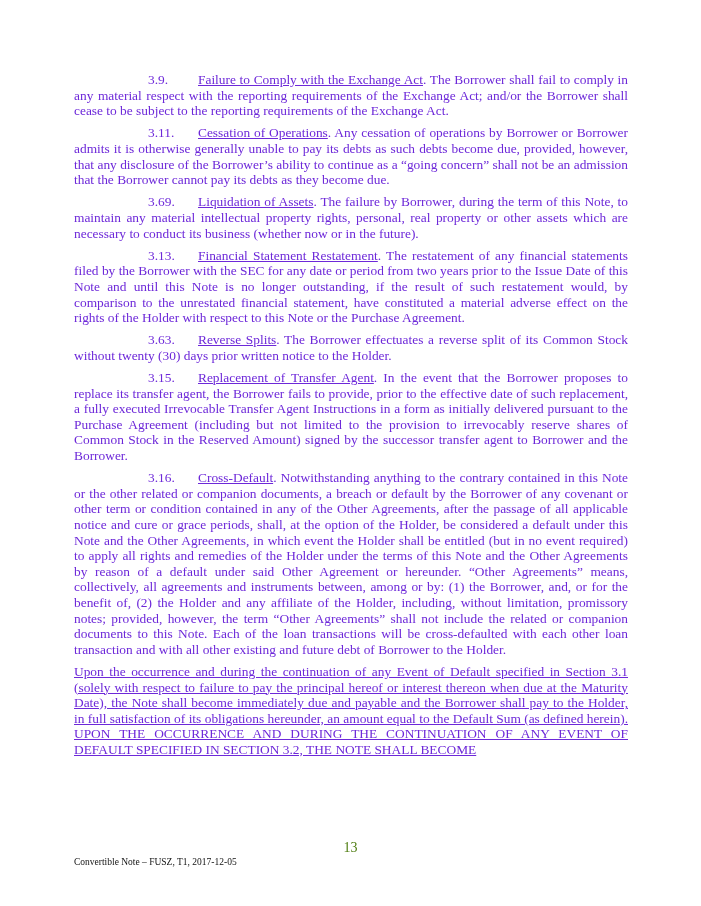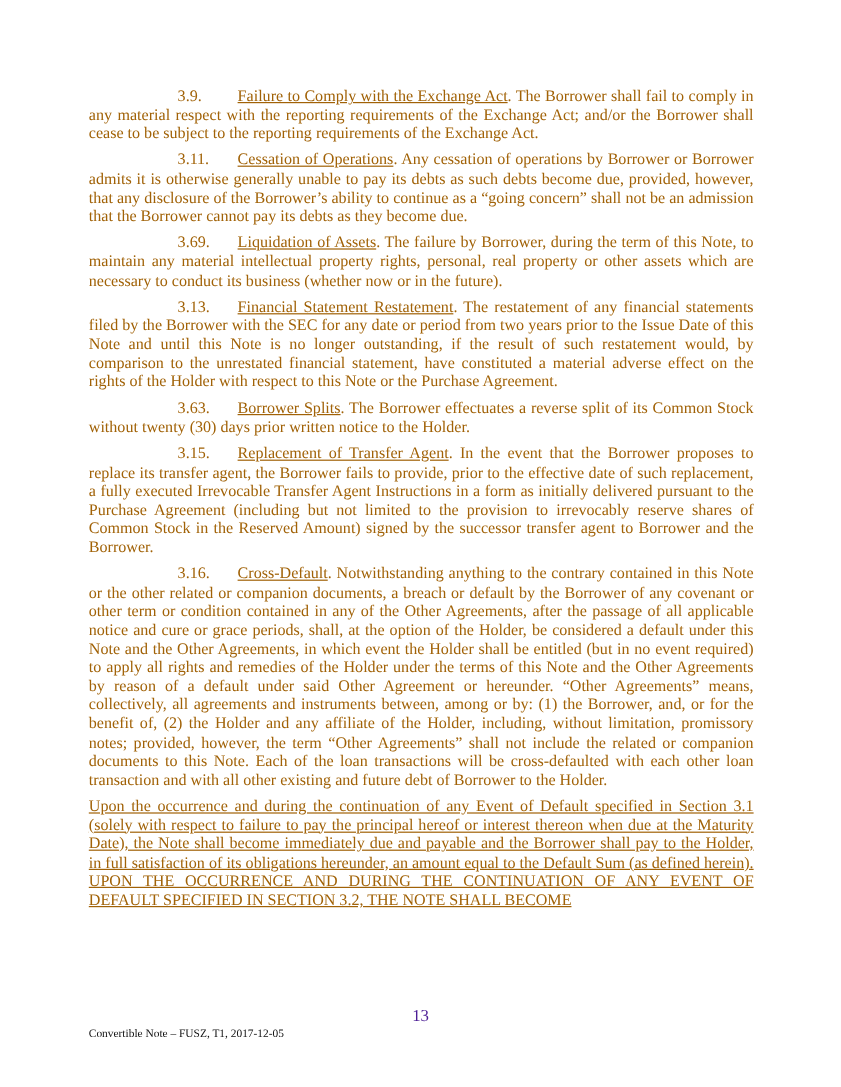--- a/index.html
+++ b/index.html
@@ -1,42 +1,42 @@
 <!DOCTYPE html>
 <html><head>
   <meta charset="utf-8">
   <style>
     html, body { margin: 0; padding: 0; background: #ffffff; }
     body { width: 701px; height: 906px; position: relative; overflow: hidden; }
     .page {
       position: absolute; left: 74px; top: 72px; width: 554px;
       font-family: "Liberation Serif", serif;
-      font-size: 13.4px; line-height: 15.6px; color: #a16207;
+      font-size: 13.4px; line-height: 15.6px; color: #6d28d9;
     }
     .para { text-align: justify; margin: 0 0 6.6px 0; }
     .para .num { display: inline-block; margin-left: 74px; width: 50px; }
     .para .heading { text-decoration: underline; }
     .body-para { text-align: justify; margin: 0; text-decoration: underline; }
     .page-number {
       position: absolute; left: 0; width: 701px; top: 840px; text-align: center;
-      font-family: "Liberation Serif", serif; font-size: 14px; color: #4c1d95;
+      font-family: "Liberation Serif", serif; font-size: 14px; color: #4d7c0f;
     }
     .footer {
       position: absolute; left: 74px; top: 857px;
       font-family: Liberation Serif, serif; font-size: 9.5px; color: #111;
     }
   </style>
 </head>
 <body>
 
 <div class="page">
   <p class="para"><span class="num">3.9.</span><span class="heading">Failure to Comply with the Exchange Act</span><span>. The Borrower shall fail to comply in any material respect with the reporting requirements of the Exchange Act; and/or the Borrower shall cease to be subject to the reporting requirements of the Exchange Act.</span></p>
   <p class="para"><span class="num">3.11.</span><span class="heading">Cessation of Operations</span><span>. Any cessation of operations by Borrower or Borrower admits it is otherwise generally unable to pay its debts as such debts become due, provided, however, that any disclosure of the Borrower’s ability to continue as a “going concern” shall not be an admission that the Borrower cannot pay its debts as they become due.</span></p>
   <p class="para"><span class="num">3.69.</span><span class="heading">Liquidation of Assets</span><span>. The failure by Borrower, during the term of this Note, to maintain any material intellectual property rights, personal, real property or other assets which are necessary to conduct its business (whether now or in the future).</span></p>
   <p class="para"><span class="num">3.13.</span><span class="heading">Financial Statement Restatement</span><span>. The restatement of any financial statements filed by the Borrower with the SEC for any date or period from two years prior to the Issue Date of this Note and until this Note is no longer outstanding, if the result of such restatement would, by comparison to the unrestated financial statement, have constituted a material adverse effect on the rights of the Holder with respect to this Note or the Purchase Agreement.</span></p>
-  <p class="para"><span class="num">3.63.</span><span class="heading">Borrower Splits</span><span>. The Borrower effectuates a reverse split of its Common Stock without twenty (30) days prior written notice to the Holder.</span></p>
+  <p class="para"><span class="num">3.63.</span><span class="heading">Reverse Splits</span><span>. The Borrower effectuates a reverse split of its Common Stock without twenty (30) days prior written notice to the Holder.</span></p>
   <p class="para"><span class="num">3.15.</span><span class="heading">Replacement of Transfer Agent</span><span>. In the event that the Borrower proposes to replace its transfer agent, the Borrower fails to provide, prior to the effective date of such replacement, a fully executed Irrevocable Transfer Agent Instructions in a form as initially delivered pursuant to the Purchase Agreement (including but not limited to the provision to irrevocably reserve shares of Common Stock in the Reserved Amount) signed by the successor transfer agent to Borrower and the Borrower.</span></p>
   <p class="para"><span class="num">3.16.</span><span class="heading">Cross-Default</span><span>. Notwithstanding anything to the contrary contained in this Note or the other related or companion documents, a breach or default by the Borrower of any covenant or other term or condition contained in any of the Other Agreements, after the passage of all applicable notice and cure or grace periods, shall, at the option of the Holder, be considered a default under this Note and the Other Agreements, in which event the Holder shall be entitled (but in no event required) to apply all rights and remedies of the Holder under the terms of this Note and the Other Agreements by reason of a default under said Other Agreement or hereunder. “Other Agreements” means, collectively, all agreements and instruments between, among or by: (1) the Borrower, and, or for the benefit of, (2) the Holder and any affiliate of the Holder, including, without limitation, promissory notes; provided, however, the term “Other Agreements” shall not include the related or companion documents to this Note. Each of the loan transactions will be cross-defaulted with each other loan transaction and with all other existing and future debt of Borrower to the Holder.</span></p>
   <p class="body-para">Upon the occurrence and during the continuation of any Event of Default specified in Section 3.1 (solely with respect to failure to pay the principal hereof or interest thereon when due at the Maturity Date), the Note shall become immediately due and payable and the Borrower shall pay to the Holder, in full satisfaction of its obligations hereunder, an amount equal to the Default Sum (as defined herein). UPON THE OCCURRENCE AND DURING THE CONTINUATION OF ANY EVENT OF DEFAULT SPECIFIED IN SECTION 3.2, THE NOTE SHALL BECOME</p>
 </div>
 
 <div class="page-number">13</div>
 <div class="footer">Convertible Note – FUSZ, T1, 2017-12-05</div>
 
 </body></html>

